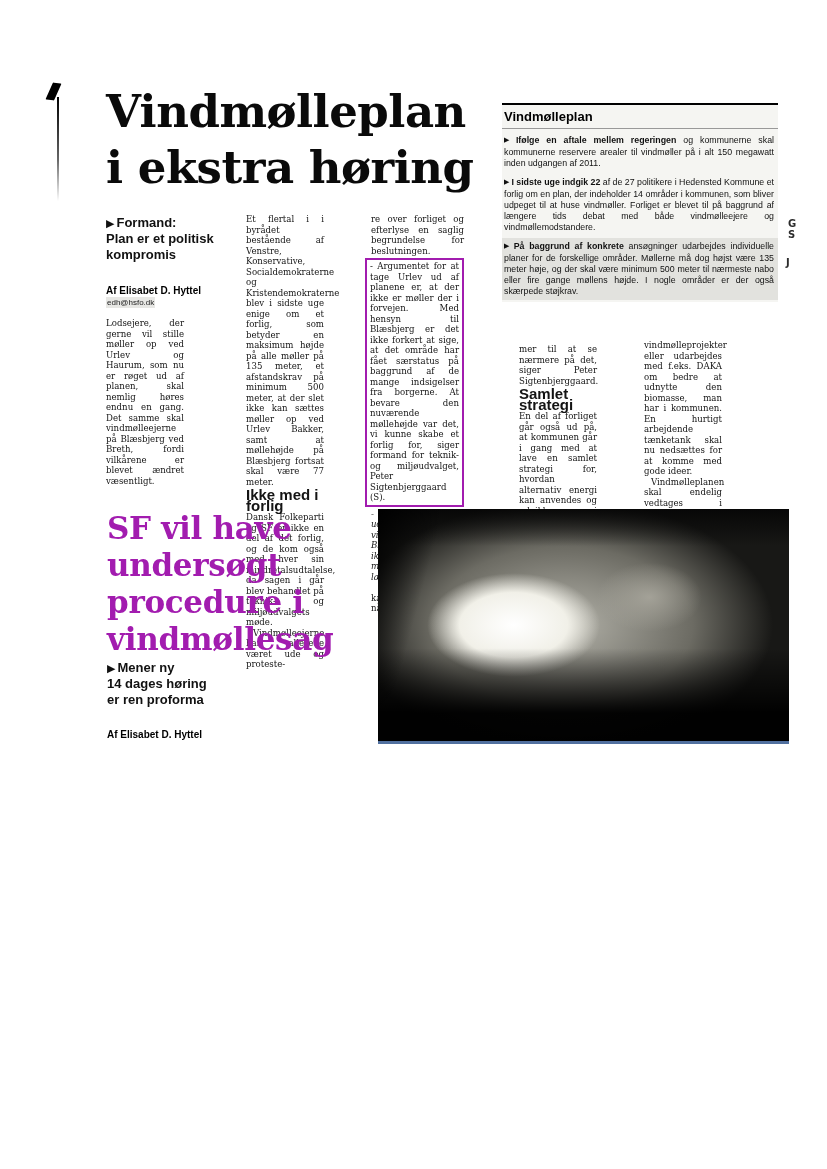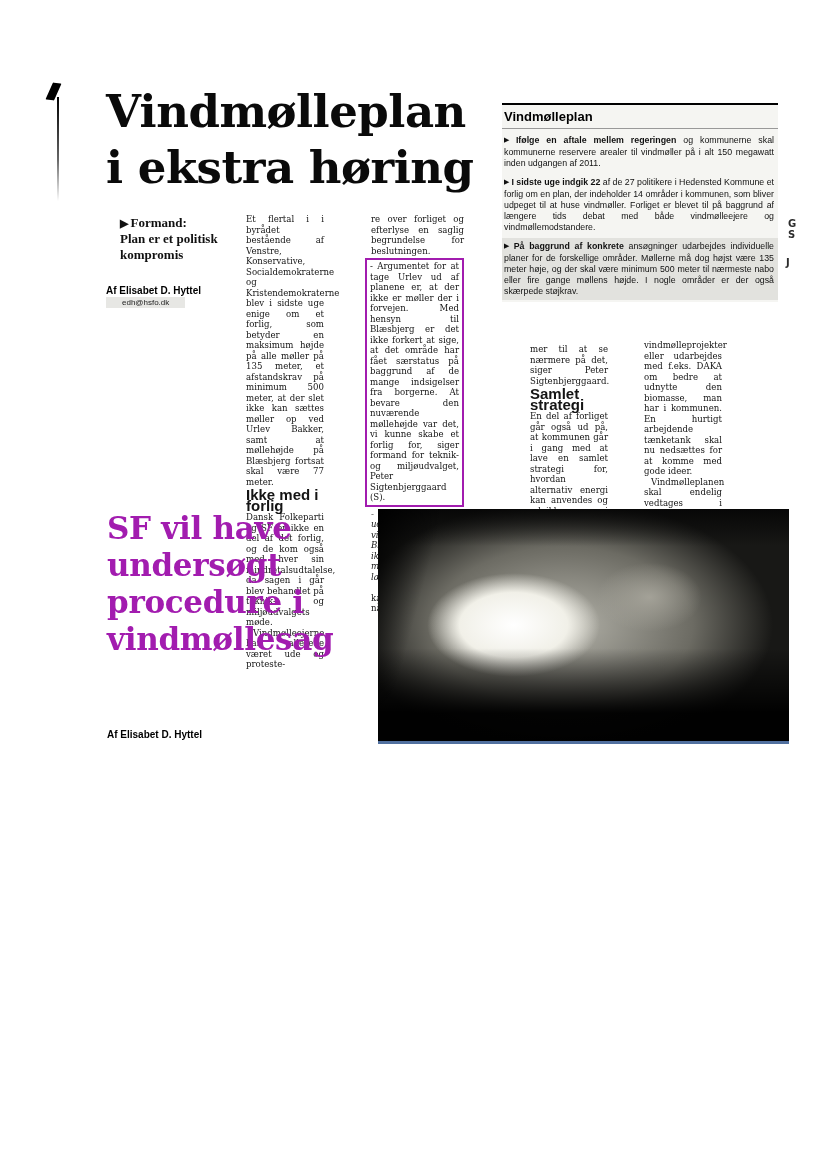--- a/index.html
+++ b/index.html
@@ -14,43 +14,43 @@
   .edge-letter{position:absolute;font-family:"DejaVu Sans",sans-serif;font-weight:700;
                font-size:10px;color:#2b2b2b;}
 
   
   .headline1{position:absolute;left:106px;top:84px;width:400px;font-weight:700;
              font-size:45px;line-height:56px;letter-spacing:-0.5px;color:#0a0a0a;}
 
   .kicker{position:absolute;font-family:"Liberation Sans","DejaVu Sans",sans-serif;
           font-weight:700;font-size:13px;line-height:16px;color:#111;width:140px;}
   .kicker .arrow{font-size:11px;margin-right:2px;}
-  .kicker1{left:120px;top:215px;font-family:Liberation Serif, serif;}
+  .kicker1{left:106px;top:215px;}
   .kicker2{left:107px;top:660px;}
 
   .byline{position:absolute;font-family:"Liberation Sans","DejaVu Sans",sans-serif;
           font-weight:700;font-size:10px;color:#000;}
   .byline1{left:106px;top:285px;}
   .byline2{left:107px;top:729px;}
   .email{position:absolute;left:106px;top:297px;background:#e7e7e4;
          font-family:"Liberation Sans","DejaVu Sans",sans-serif;font-size:8px;
-         padding:1px 16px;color:#222;}
+         padding:1px 1px;color:#222;}
 
   
   .newscol{position:absolute;font-size:8.6px;line-height:10.5px;text-align:justify;
            color:#141414;}
   .newscol p{margin:0;}
   .newscol p + p{text-indent:7px;}
   .lead-caps{font-weight:700;}
   .col-subhead{font-family:"Liberation Sans","DejaVu Sans",sans-serif;font-weight:700;
                font-size:15px;margin:3px 0 1px 0;text-indent:0;text-align:left;}
   #col1{left:106px;top:318px;width:78px;}
   #col2{left:246px;top:214px;width:78px;}
   #col3{left:371px;top:214px;width:93px;}
-  #col4{left:530px;top:344px;width:78px;}
+  #col4{left:519px;top:344px;width:78px;}
   #col5{left:644px;top:340px;width:78px;}
   #a2col{left:246px;top:666px;width:92px;}
 
   .red-box{border:2px solid #a21caf;padding:1px 3px 2px 3px;margin:2px 0 2px -6px;}
   .italic p, p.italic{font-style:italic;}
 
   
   .factbox{position:absolute;left:502px;top:103px;width:276px;
            font-family:"Liberation Sans","DejaVu Sans",sans-serif;background:#f5f5f2;}
   .factbox-title{font-size:13px;font-weight:700;color:#000;border-top:2px solid #000;
@@ -96,20 +96,21 @@
   <div class="kicker kicker1">
     <div><span class="arrow">▶</span><span>Formand:</span></div>
     <div>Plan er et politisk</div>
     <div>kompromis</div>
   </div>
 
   <div class="byline byline1">Af Elisabet D. Hyttel</div>
   <div class="email">edh@hsfo.dk</div>
 
   <div class="newscol" id="col1">
+    <p>Lodsejere, der gerne vil stille møller op ved Urlev og Haurum, som nu er røget ud af planen, skal nemlig høres endnu en gang. Det samme skal vindmølleejerne på Blæsbjerg ved Breth, fordi vilkårene er blevet ændret væsentligt.</p>
   </div>
 
   <div class="newscol" id="col2">
     <p>Et flertal i i byrådet bestående af Venstre, Konservative, Socialdemokraterne og Kristendemokraterne blev i sidste uge enige om et forlig, som betyder en maksimum højde på alle møller på 135 meter, et afstandskrav på minimum 500 meter, at der slet ikke kan sættes møller op ved Urlev Bakker, samt at møllehøjde på Blæsbjerg fortsat skal være 77 meter.</p>
     <div class="col-subhead">Ikke med i forlig</div>
     <p>Dansk Folkeparti og SF er ikke en del af det forlig, og de kom også med hver sin mindretalsudtalelse, da sagen i går blev behandlet på teknik- og miljøudvalgets møde.</p>
     <p>Vindmølleejerne har allerede været ude og proteste-</p>
   </div>
 
   <div class="newscol" id="col3">
@@ -139,20 +140,25 @@
     <p>Vindmølleplanen skal endelig vedtages i kommunen. Derefter skal hvert enkelt mølleområde have sin egen lokalplan.</p>
   </div>
 
   <div class="headline2">
     <div>SF vil have</div>
     <div>undersøgt</div>
     <div>procedure i</div>
     <div>vindmøllesag</div>
   </div>
 
+  <div class="kicker kicker2">
+    <div><span class="arrow">▶</span><span>Mener ny</span></div>
+    <div>14 dages høring</div>
+    <div>er ren proforma</div>
+  </div>
 
   <div class="byline byline2">Af Elisabet D. Hyttel</div>
 
 
   <div class="photo"></div>
 
   <div class="blue-rule"></div>
 
 </div>
 

